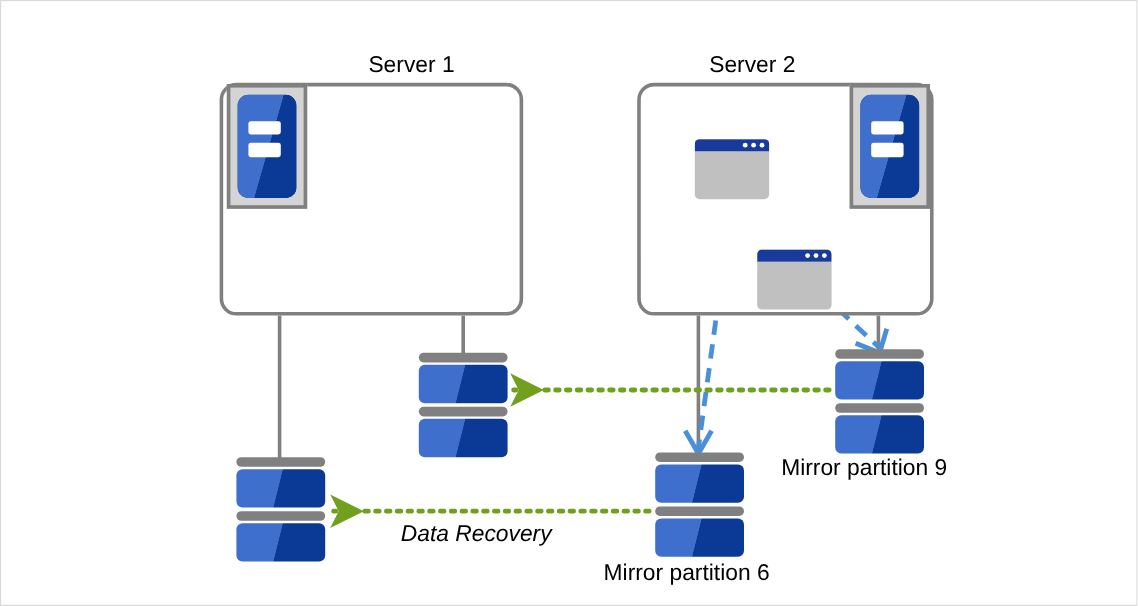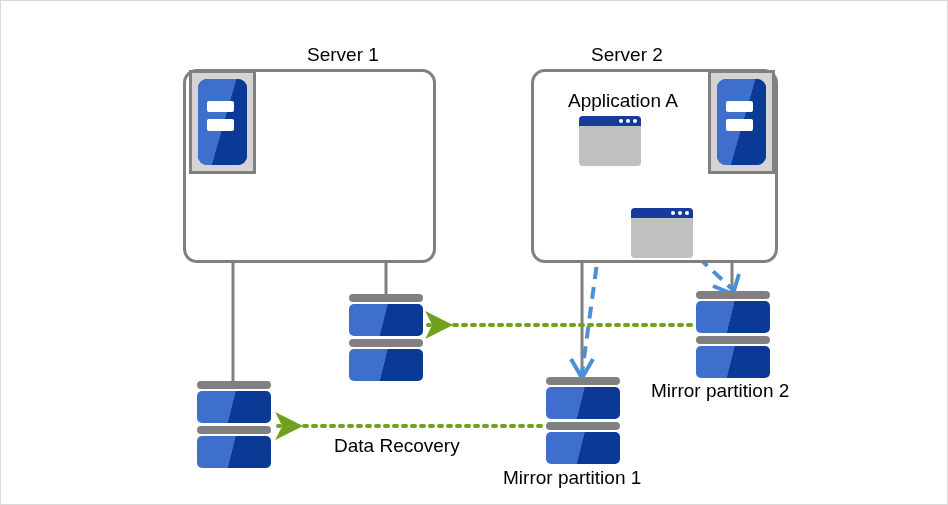--- a/index.html
+++ b/index.html
@@ -201,21 +201,20 @@
   <div class="server-box" style="left:530px; top:68px; width:247px; height:194px;"></div>
 
   <div class="server-icon" style="left:707px; top:69px; width:67px; height:104px;">
     <div class="body">
       <div class="sheen"></div>
       <div class="bar b1"></div>
       <div class="bar b2"></div>
     </div>
   </div>
 
-  <div class="label app-label" style="left:567px; top:89px;">Application A</div>
   <div class="app-window" style="left:578px; top:115px; width:62px; height:50px;">
     <div class="titlebar">
       <span class="dot"></span>
       <span class="dot"></span>
       <span class="dot"></span>
     </div>
   </div>
 
   <div class="app-window" style="left:630px; top:207px; width:62px; height:50px;">
     <div class="titlebar">
@@ -228,29 +227,29 @@
   <div class="disk-stack" style="left:695px; top:290px; width:74px;">
     <div class="disk-unit">
       <div class="cap"></div>
       <div class="platter"></div>
     </div>
     <div class="disk-unit">
       <div class="cap"></div>
       <div class="platter"></div>
     </div>
   </div>
-  <div class="label disk-label" style="left:650px; top:379px;">Mirror partition 2</div>
+  <div class="label disk-label" style="left:650px; top:379px;">Mirror partition 9</div>
 
   <div class="disk-stack" style="left:545px; top:376px; width:74px;">
     <div class="disk-unit">
       <div class="cap"></div>
       <div class="platter"></div>
     </div>
     <div class="disk-unit">
       <div class="cap"></div>
       <div class="platter"></div>
     </div>
   </div>
-  <div class="label disk-label" style="left:502px; top:466px;">Mirror partition 1</div>
-
-  <div class="label flow-label" style="left:333px; top:434px;">Data Recovery</div>
+  <div class="label disk-label" style="left:502px; top:466px;">Mirror partition 6</div>
+
+  <div class="label flow-label" style="left:333px; top:434px;font-style:italic;">Data Recovery</div>
 
 </div>
 
 </body></html>

